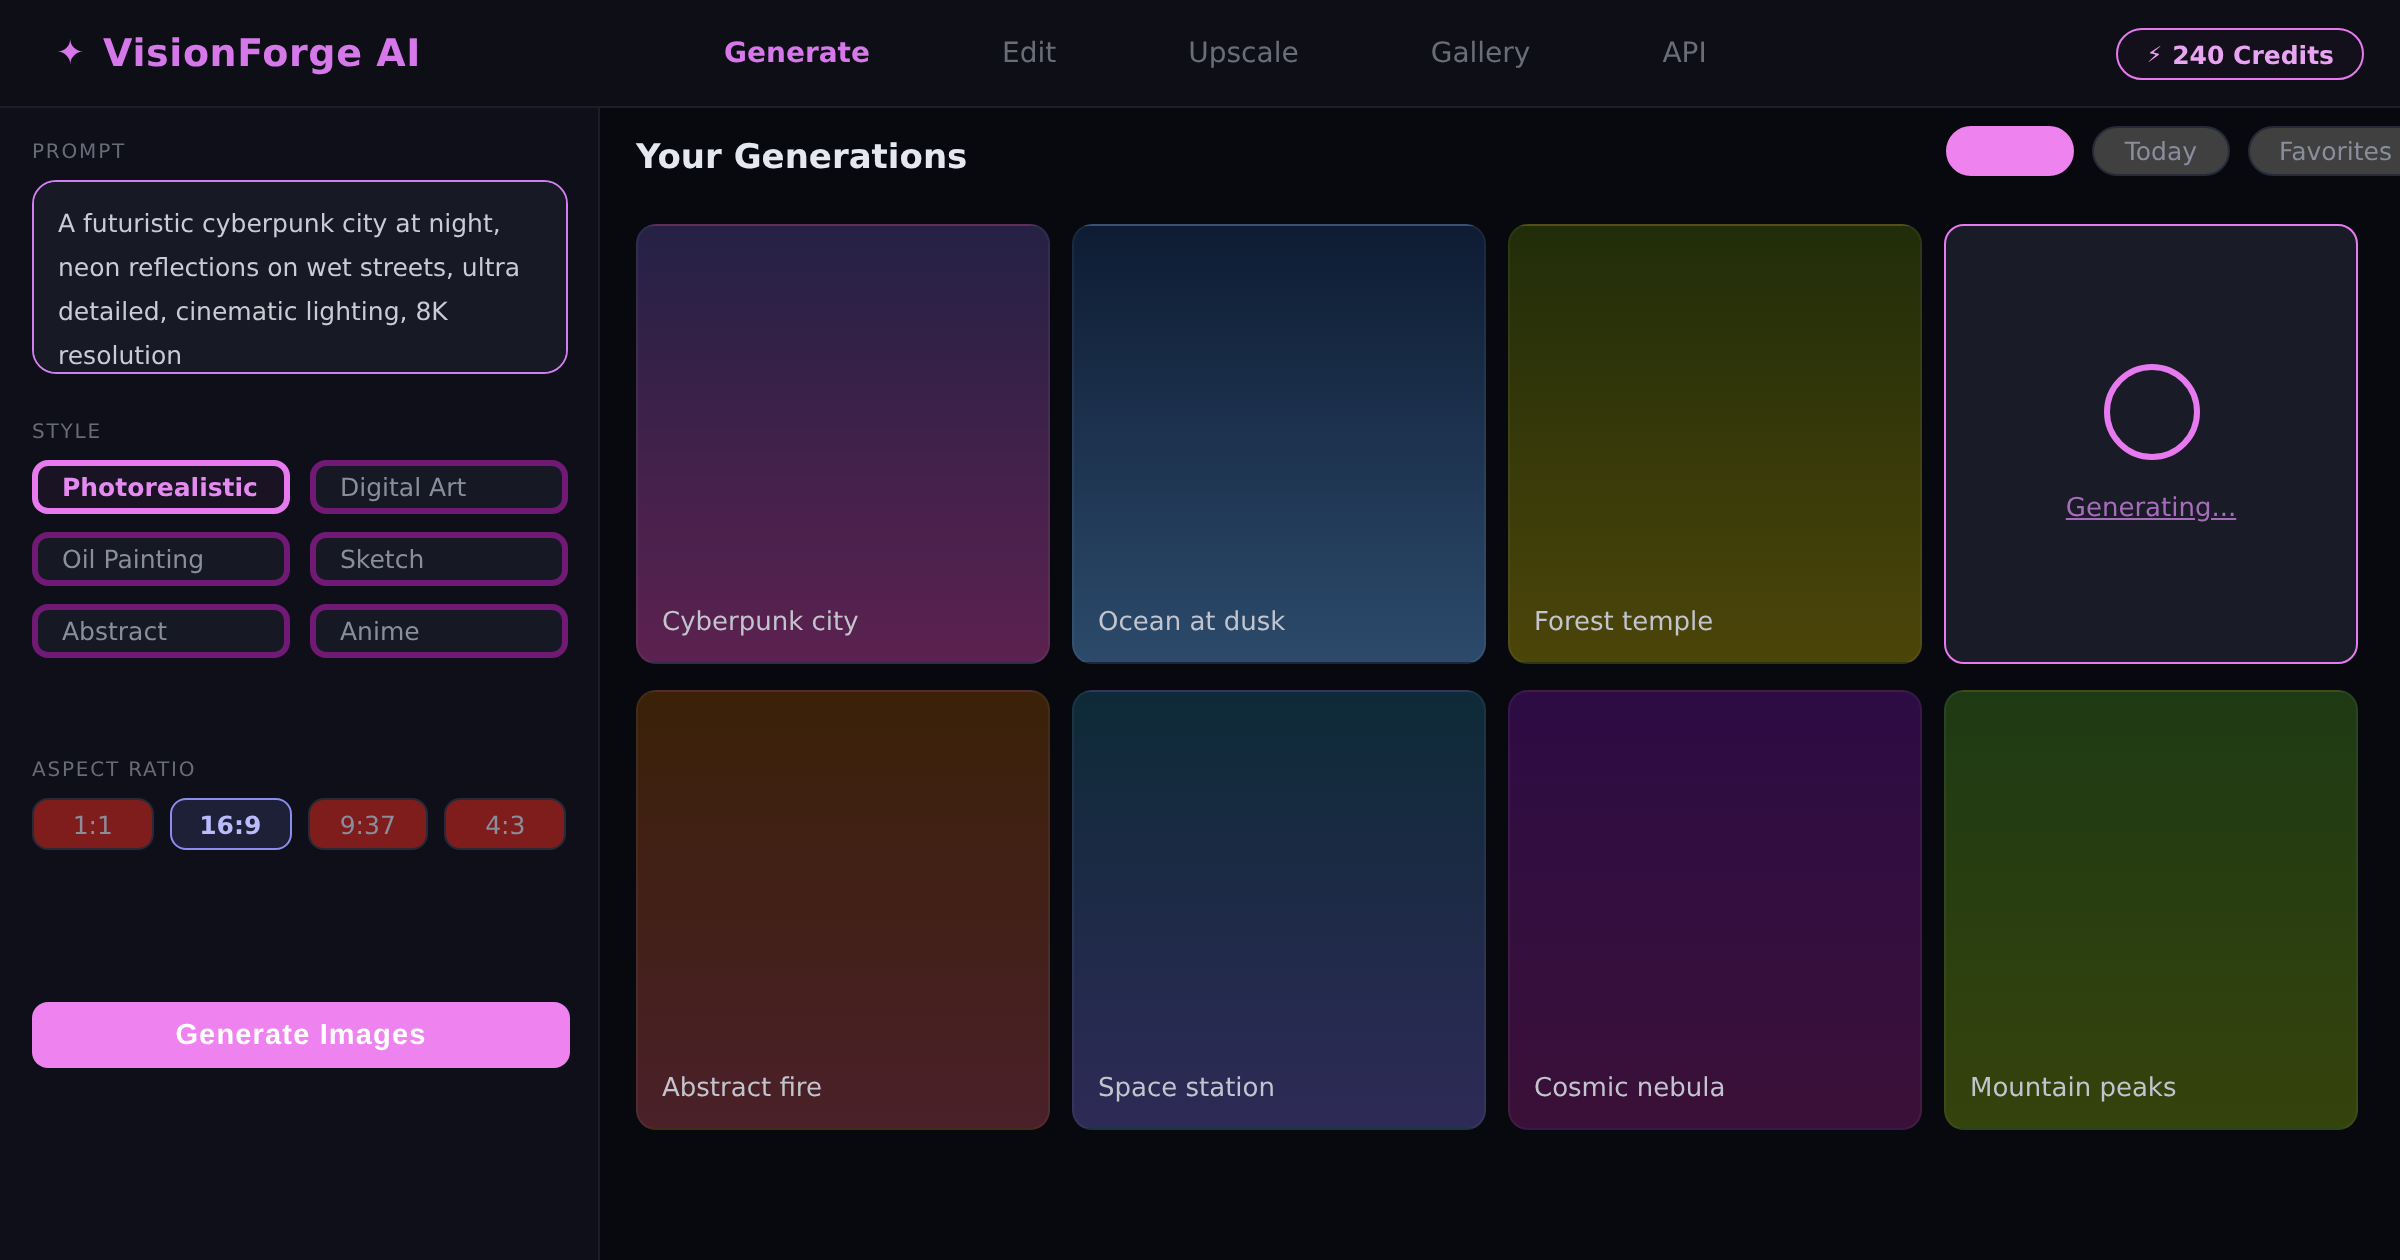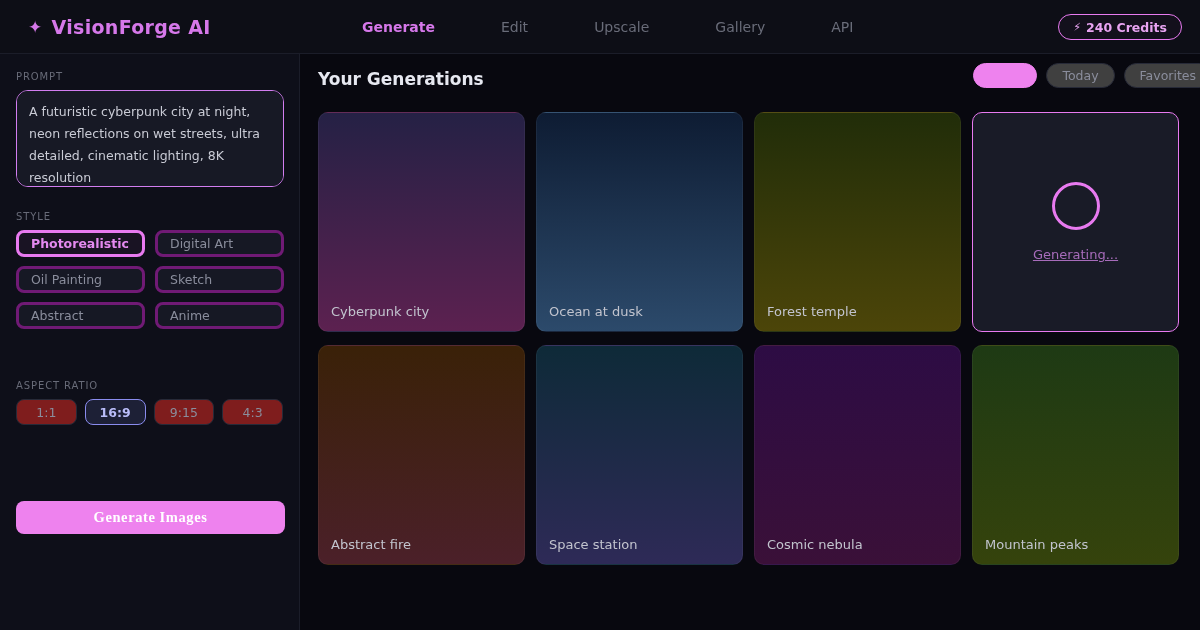--- a/index.html
+++ b/index.html
@@ -55,21 +55,21 @@
   .ar-row { display:flex; gap:8px; }
   .ar-chip {
     flex:1; height:26px; background:#7f1d1d; border:1px solid #272a38; border-radius:8px;
     display:flex; align-items:center; justify-content:center; font-size:12.5px; color:#8a8d9c;
     cursor:pointer;
   }
   .ar-chip.selected-blue { border-color:#8a8cee; color:#b9bcf8; font-weight:bold; background:#1d2036; }
   .generate-btn {
     margin-top:76px; width:269px; height:33px; background:#ee82ee; border:none;
     border-radius:8px; color:#fff; font-size:14.5px; font-weight:bold; letter-spacing:.04em;
-    cursor:pointer; font-family:Liberation Serif, serif;
+    cursor:pointer; font-family:Liberation Sans, sans-serif;
   }
 
   
   .main-head { height:42px; position:relative; }
   .main-title { font-size:17px; font-weight:bold; color:#e6e8f0; padding-top:3px; }
   .filters { position:absolute; top:-3px; right:-12px; display:flex; gap:9px; }
   .pill {
     height:25px; border-radius:13px; background:#404040; border:1px solid #272a38;
     display:flex; align-items:center; padding:0 15px; font-size:12.5px; color:#8a8d9c; cursor:pointer;
   }
@@ -133,21 +133,21 @@
         <div class="chip">Abstract</div>
         <div class="chip">Anime</div>
       </div>
     </div>
 
     <div class="ar-section">
       <div class="sec-label">ASPECT RATIO</div>
       <div class="ar-row">
         <div class="ar-chip">1:1</div>
         <div class="ar-chip selected-blue">16:9</div>
-        <div class="ar-chip">9:15</div>
+        <div class="ar-chip">9:37</div>
         <div class="ar-chip">4:3</div>
       </div>
     </div>
 
     <button class="generate-btn">Generate Images</button>
   </div>
 
   <div class="main">
     <div class="main-head">
       <div class="main-title">Your Generations</div>

